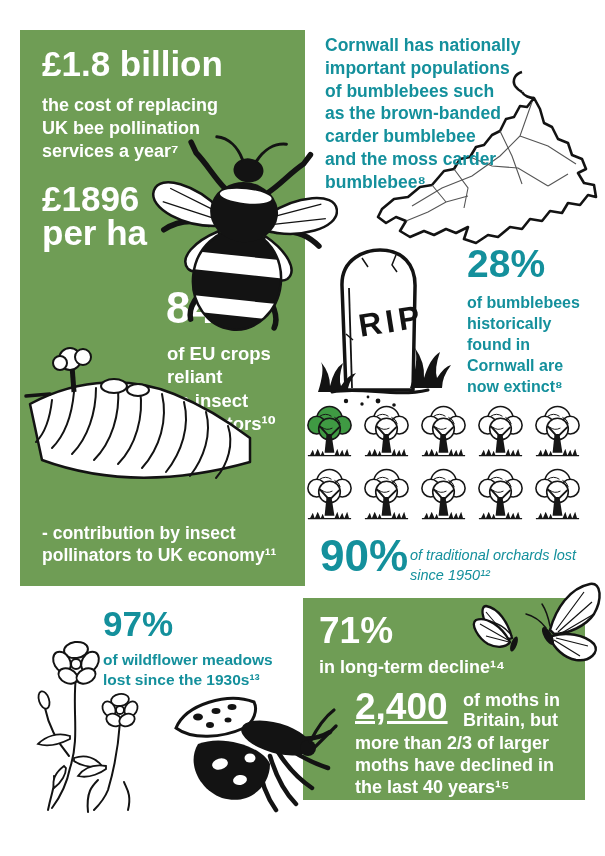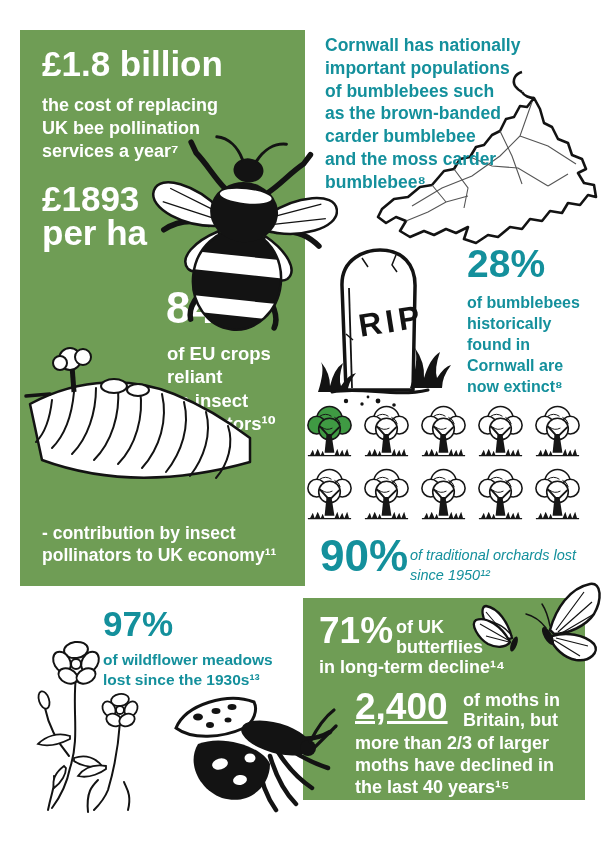--- a/index.html
+++ b/index.html
@@ -61,21 +61,21 @@
 </head>
 <body>
 
 <div class="canvas">
 
   <div class="panel" id="left-panel">
     <div class="txt w billion-value">£1.8 billion</div>
     <div class="txt w billion-desc">the cost of replacing
 UK bee pollination
 services a year⁷</div>
-    <div class="txt w perha-value">£1893
+    <div class="txt w perha-value">£1896
 per ha</div>
     <div class="txt w eu-value">84%</div>
     <div class="txt w eu-desc">of EU crops
 reliant
 on insect
 pollinators¹⁰</div>
     <div class="txt w mpa-desc">- contribution by insect
 pollinators to UK economy¹¹</div>
 
     <svg class="art" id="field-art" style="left:2px; top:314px;" viewBox="0 0 232 142">
@@ -406,22 +406,20 @@
     </g>
     <circle cx="150" cy="62" r="8" fill="#131313"></circle>
     <g stroke="#131313" stroke-width="3.2" fill="none" stroke-linecap="round">
       <path d="M152,56 C160,40 168,30 176,24"></path>
       <path d="M156,62 C166,52 172,46 178,40"></path>
     </g>
   </svg>
 
   <div class="panel" id="right-panel">
     <div class="txt w bf-value">71%</div>
-    <div class="txt w bf-side">of UK
-butterflies</div>
     <div class="txt w bf-cont">in long-term decline¹⁴</div>
     <div class="txt w moth-value">2,400</div>
     <div class="txt w moth-side">of moths in
 Britain, but</div>
     <div class="txt w moth-cont">more than 2/3 of larger
 moths have declined in
 the last 40 years¹⁵</div>
   </div>
 
   <svg class="art" id="butterflies-art" viewBox="0 0 134 94">

